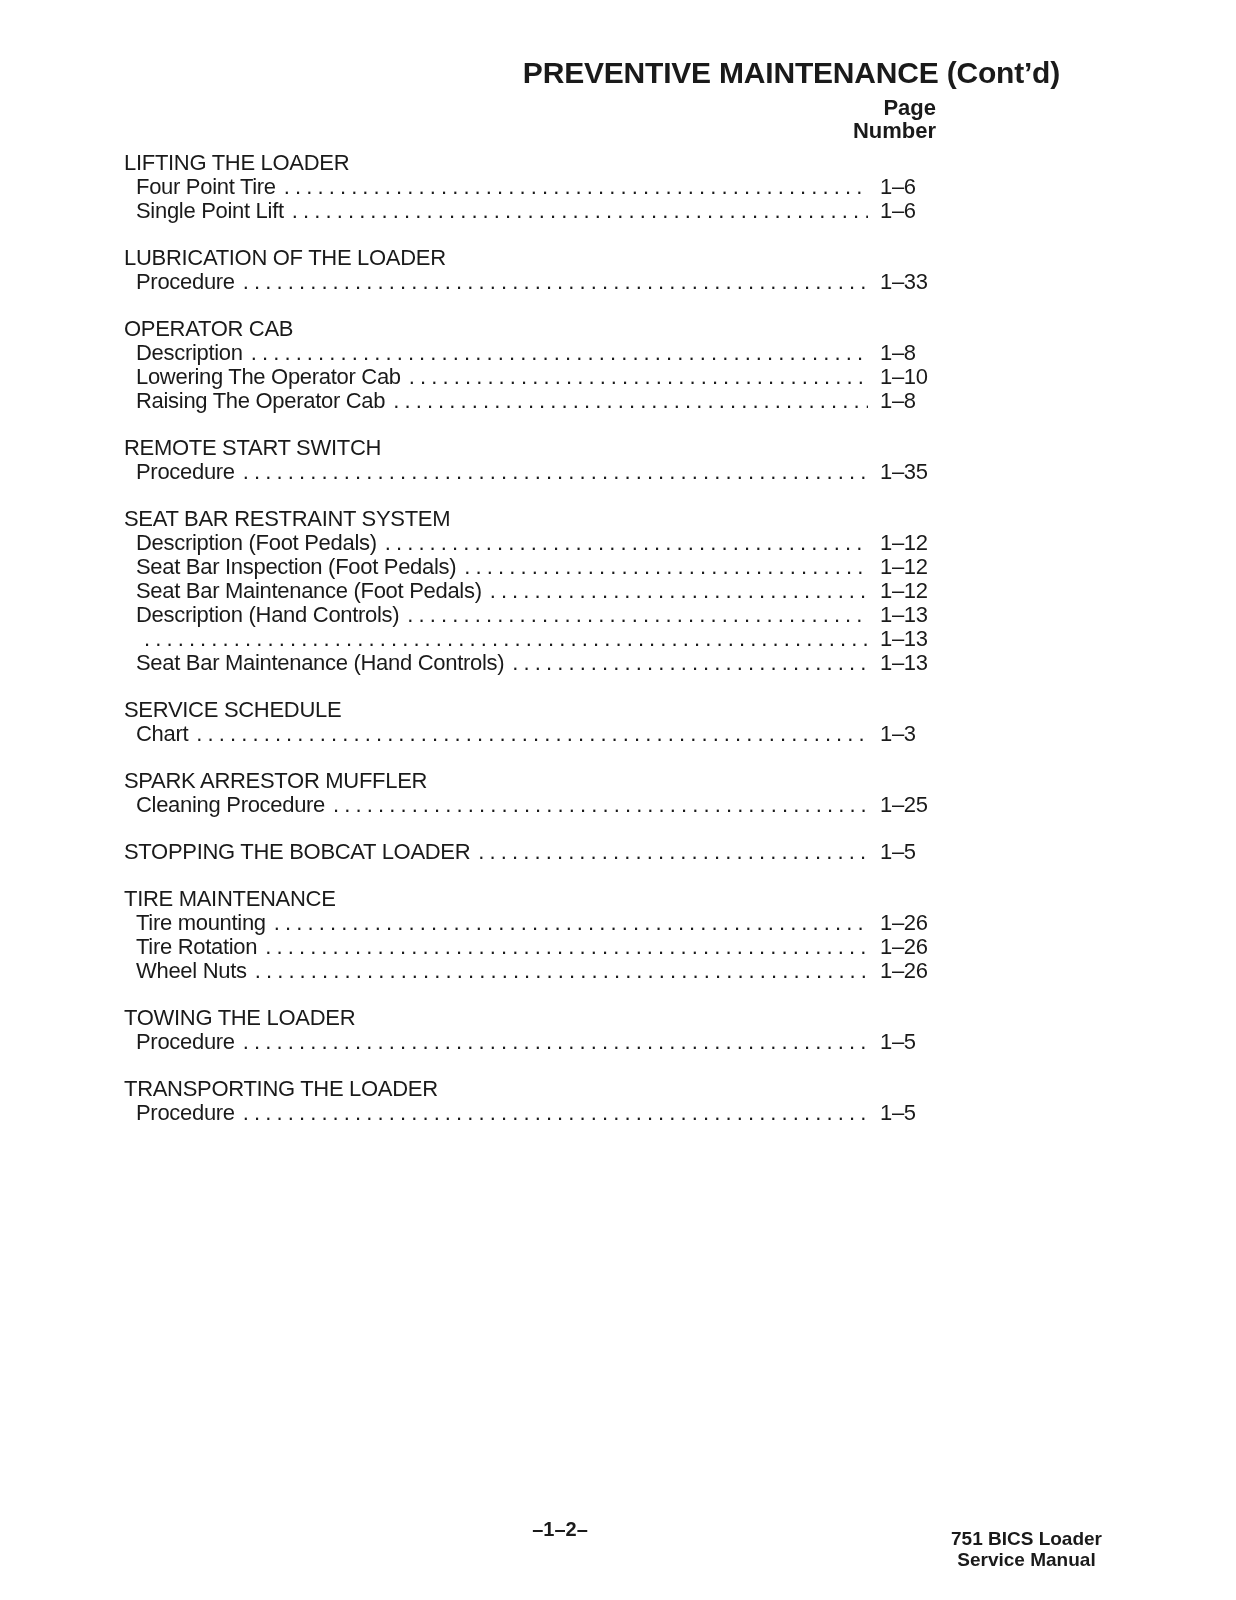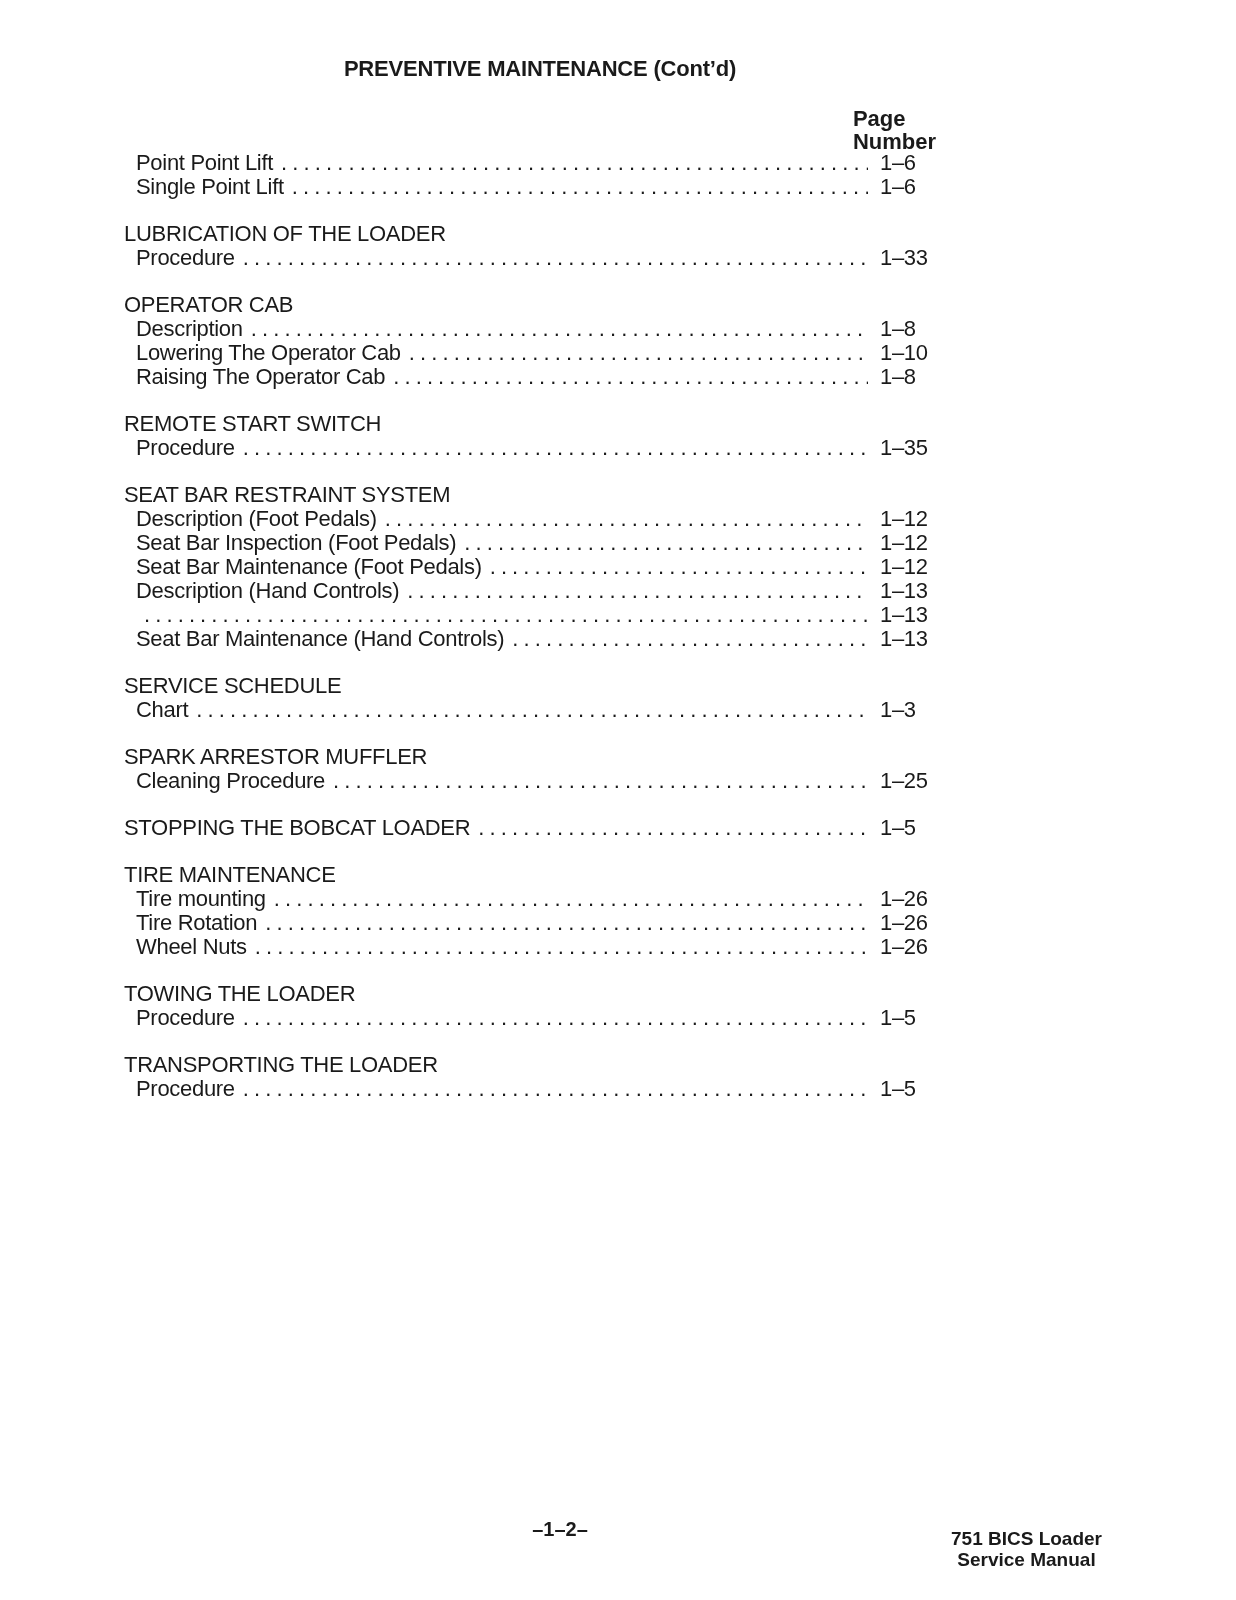--- a/index.html
+++ b/index.html
@@ -1,25 +1,25 @@
 <!DOCTYPE html>
 <html><head>
 <meta charset="utf-8">
 <style>
   html, body { margin: 0; padding: 0; background: #ffffff; }
   body {
     width: 1236px; height: 1600px; position: relative; overflow: hidden;
     font-family: "Liberation Sans", sans-serif; color: #1a1a1a;
   }
   .title {
-    position: absolute; left: 0; width: 1060px; top: 56px; text-align: center;
-    font-weight: bold; font-size: 22px; letter-spacing: -0.2px; margin-left: 10px;
+    position: absolute; left: 0; width: 1060px; top: 56px; text-align: right;
+    font-weight: bold; font-size: 30px; letter-spacing: -0.2px;
   }
   .colhead {
-    position: absolute; right: 300px; top: 107px; 
+    position: absolute; right: 300px; top: 96px; text-align: right;
     font-weight: bold; font-size: 22px; line-height: 23px;
   }
   .toc {
     position: absolute; left: 124px; top: 151px; width: 812px;
     font-size: 22px; line-height: 24px; letter-spacing: -0.3px;
   }
   .section { margin-bottom: 23px; }
   .row { display: flex; align-items: baseline; height: 24px; white-space: nowrap; }
   .row.sub { padding-left: 12px; }
   .row .label { flex: 0 0 auto; }
@@ -48,22 +48,25 @@
 
 <div class="title">PREVENTIVE MAINTENANCE (Cont’d)</div>
 
 <div class="colhead">
   <div>Page</div>
   <div>Number</div>
 </div>
 
 <div class="toc" id="toc">
     <div class="section">
-      <div class="row sub">
-        <span class="label">Point Point Lift</span>
+      <div class="row heading">
+        <span class="label">LIFTING THE LOADER</span>
+      </div>
+      <div class="row sub">
+        <span class="label">Four Point Tire</span>
         <span class="leader"></span>
         <span class="page">1–6</span>
       </div>
       <div class="row sub">
         <span class="label">Single Point Lift</span>
         <span class="leader"></span>
         <span class="page">1–6</span>
       </div>
     </div>
     <div class="section">

